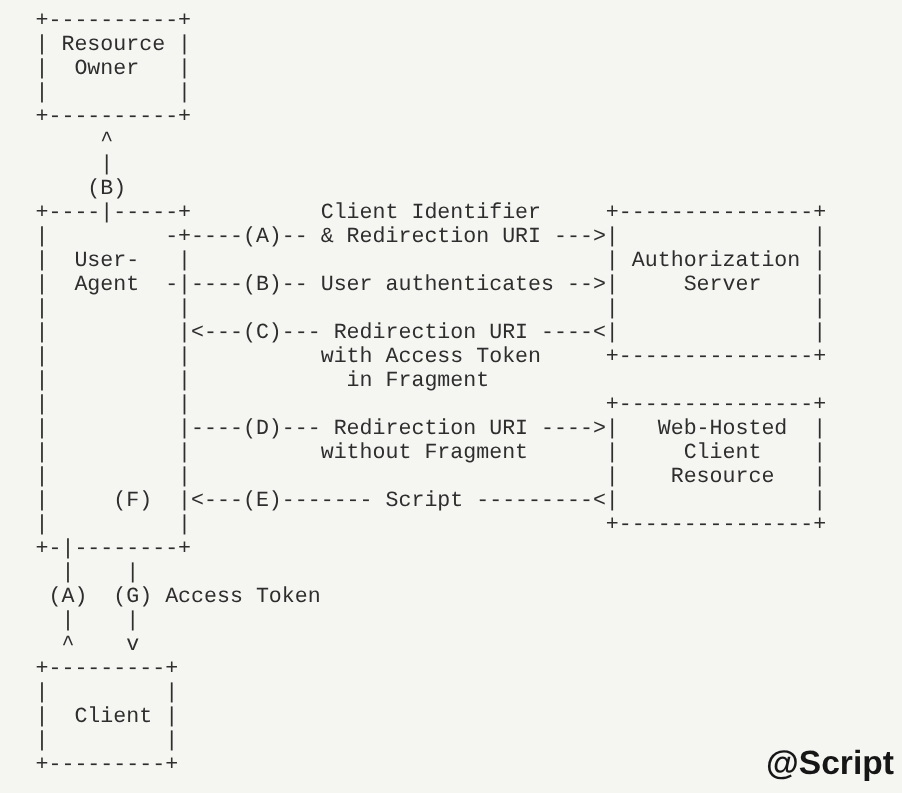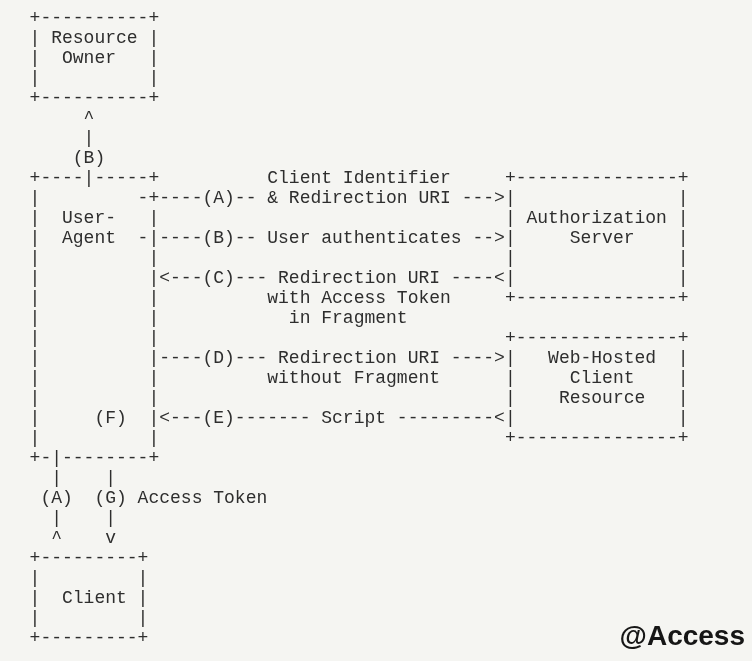--- a/index.html
+++ b/index.html
@@ -63,14 +63,14 @@
   +-|--------+
     |    |
    (A)  (G) Access Token
     |    |
     ^    v
   +---------+
   |         |
   |  Client |
   |         |
   +---------+</pre>
-  <div class="watermark">@Access</div>
+  <div class="watermark">@Script</div>
 </div>
 
 </body></html>

